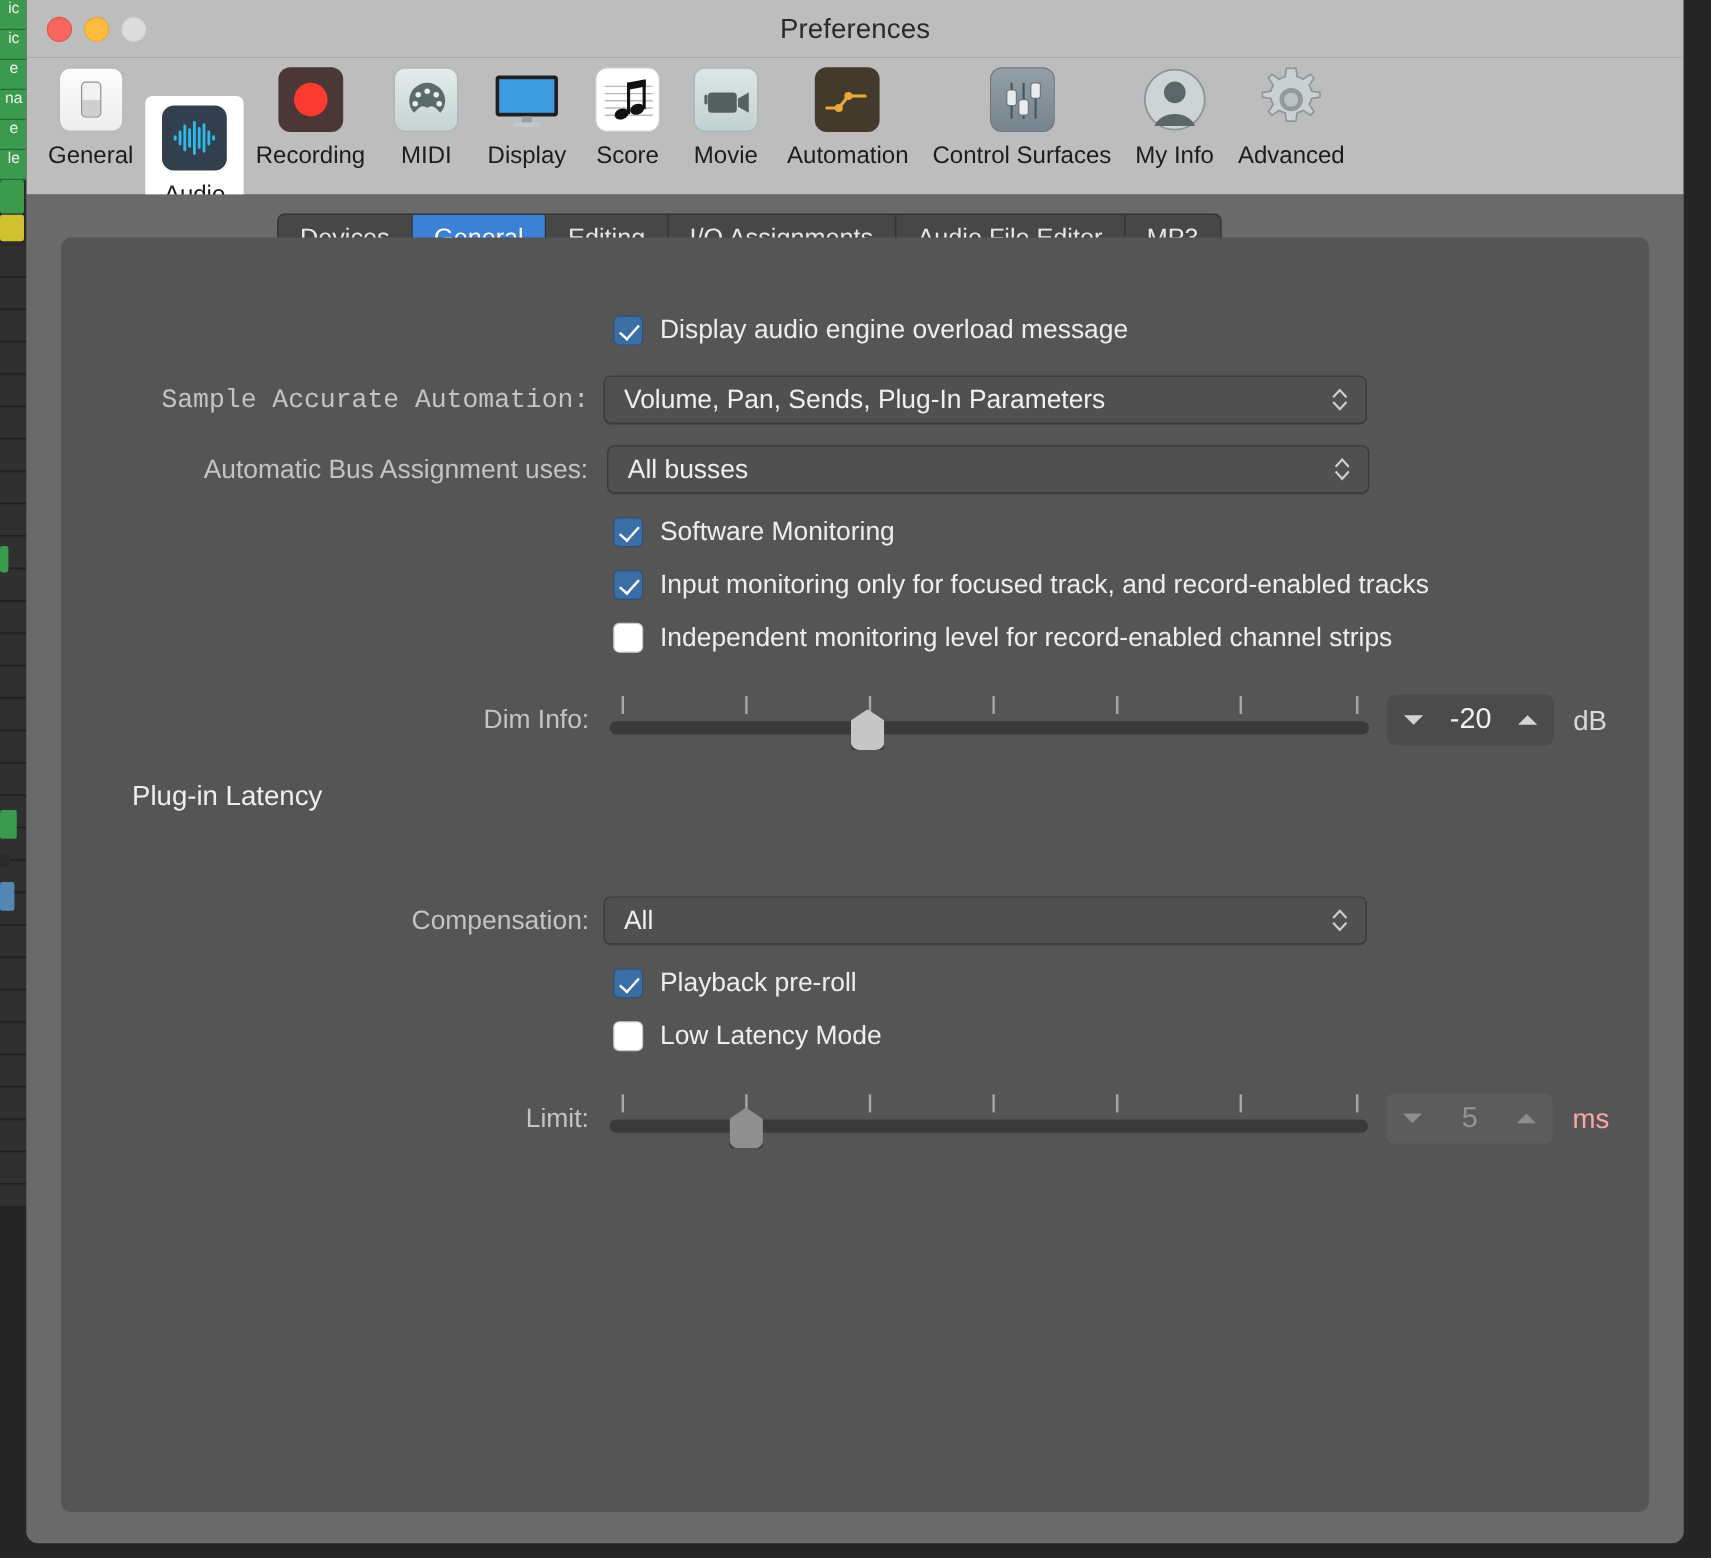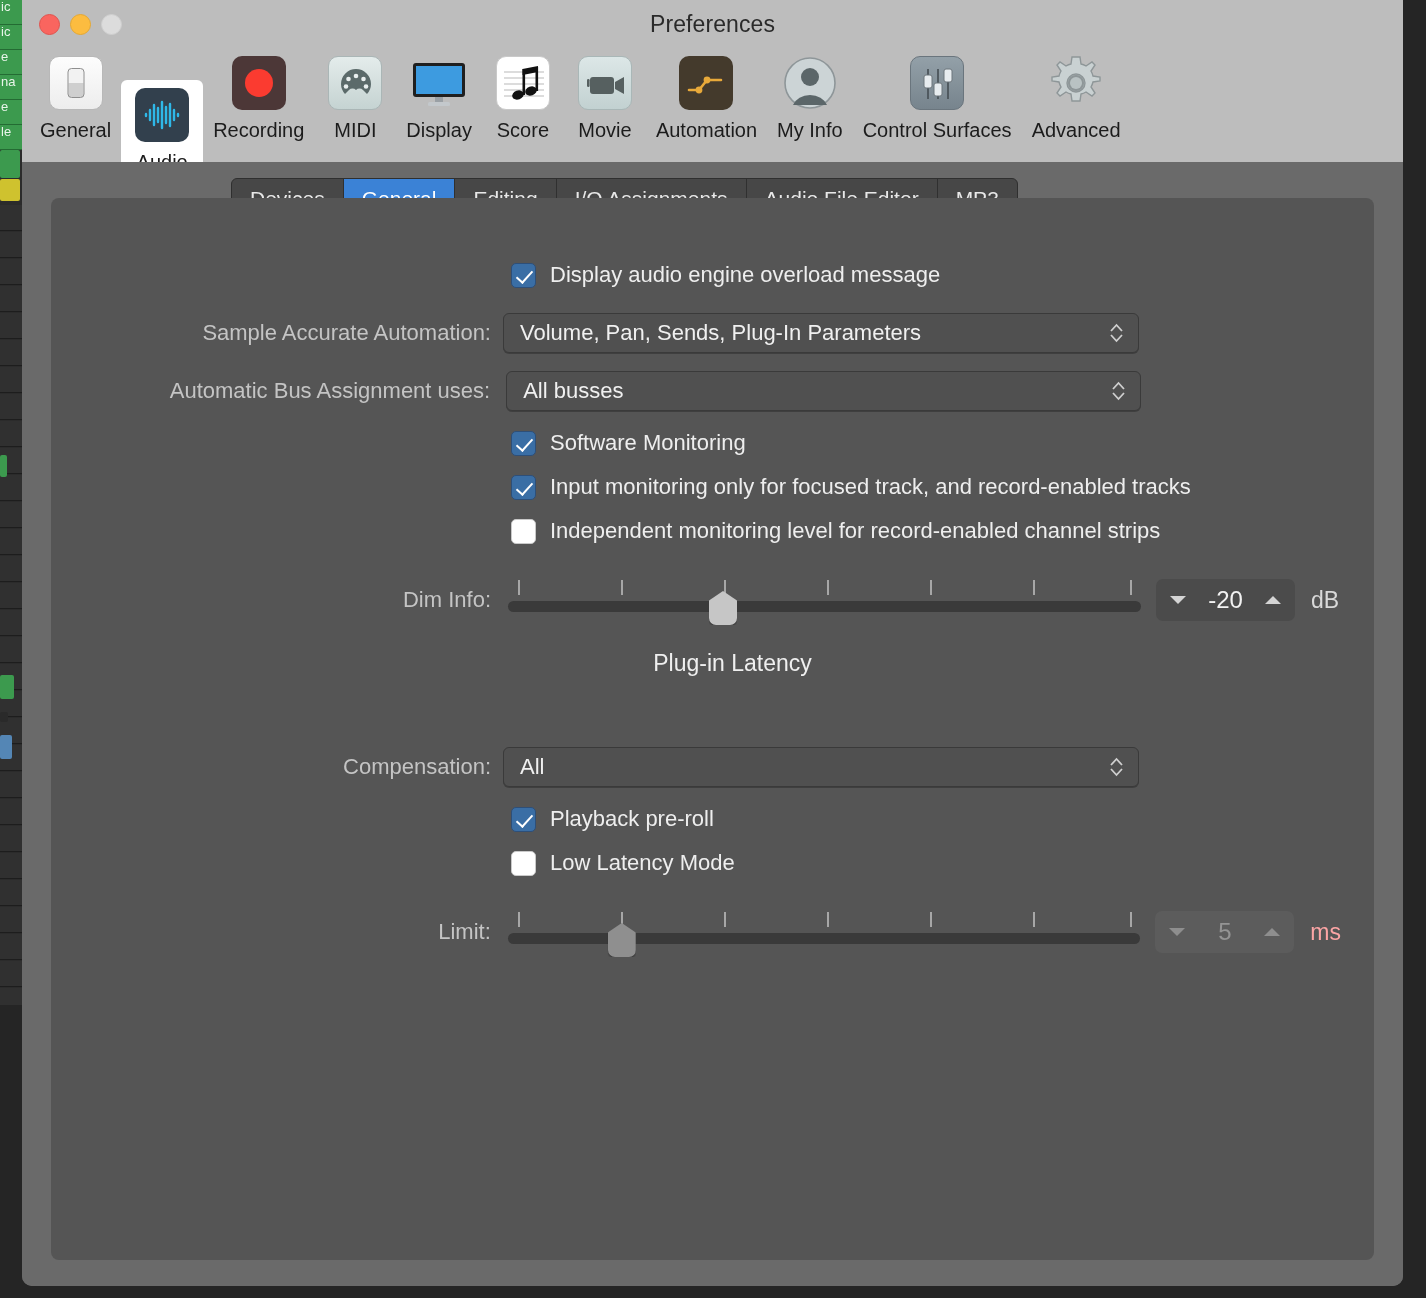--- a/index.html
+++ b/index.html
@@ -6,21 +6,21 @@
   html, body {
     width: 1426px; height: 1298px;
     background: #252525;
     font-family: "Liberation Sans", sans-serif;
     overflow: hidden;
   }
 
   
   #bg-app {
     position: absolute; left: 0; top: 0; width: 22px; height: 1005px;
-    background: #2b2b2b; overflow: hidden;
+    background: #2b2b2b; overflow: hidden; text-align: center;
   }
   .bg-track {
     position: absolute; left: 0; width: 22px;
     border-bottom: 1px solid #1d1d1d;
     background: #303030;
   }
   .bg-name {
     position: absolute; left: 0; width: 22px;
     background: #3c9a4e; color: #e9f5ea;
     font-size: 13px; line-height: 1; padding-left: 1px;
@@ -383,49 +383,49 @@
             <circle cx="20" cy="34" r="3.4" fill="#e8a93a"></circle>
             <circle cx="28" cy="24" r="3.4" fill="#e8a93a"></circle>
           </svg>
         </div>
       </div>
       <div class="tb-label">Automation</div>
     </div>
 
     <div class="tb-item">
       <div class="tb-icon">
-        <svg width="56" height="56" viewBox="0 0 56 56">
-          <circle cx="28" cy="28" r="25" fill="#ccd4d6" stroke="#8e9699" stroke-width="1.6"></circle>
-          <circle cx="28" cy="22" r="9" fill="#5b6669"></circle>
-          <path d="M11 50 A18 15 0 0 1 45 50 Z" fill="#5b6669"></path>
-        </svg>
-      </div>
-      <div class="tb-label">My Info</div>
-    </div>
-
-    <div class="tb-item">
-      <div class="tb-icon">
         <div class="ic-box ic-cs">
           <svg width="54" height="54" viewBox="0 0 54 54">
             <g stroke="#4c555b" stroke-width="1.8">
               <line x1="17" y1="12" x2="17" y2="42"></line>
               <line x1="27" y1="12" x2="27" y2="42"></line>
               <line x1="37" y1="12" x2="37" y2="42"></line>
             </g>
             <rect x="13" y="18" width="8" height="13" rx="2" fill="#e7ecef" stroke="#6d767c"></rect>
             <rect x="23" y="26" width="8" height="13" rx="2" fill="#e7ecef" stroke="#6d767c"></rect>
             <rect x="33" y="12" width="8" height="13" rx="2" fill="#e7ecef" stroke="#6d767c"></rect>
           </svg>
         </div>
       </div>
       <div class="tb-label">Control Surfaces</div>
     </div>
 
     <div class="tb-item">
       <div class="tb-icon">
+        <svg width="56" height="56" viewBox="0 0 56 56">
+          <circle cx="28" cy="28" r="25" fill="#ccd4d6" stroke="#8e9699" stroke-width="1.6"></circle>
+          <circle cx="28" cy="22" r="9" fill="#5b6669"></circle>
+          <path d="M11 50 A18 15 0 0 1 45 50 Z" fill="#5b6669"></path>
+        </svg>
+      </div>
+      <div class="tb-label">My Info</div>
+    </div>
+
+    <div class="tb-item">
+      <div class="tb-icon">
         <svg width="58" height="58" viewBox="0 0 58 58">
           <g fill="#c9d1d2" stroke="#8e9698" stroke-width="1.4">
             <path d="M29 3 l4 0 1 7 a20 20 0 0 1 5 2 l6-4 3 3 -4 6 a20 20 0 0 1 2 5 l7 1 0 4 -7 1 a20 20 0 0 1 -2 5 l4 6 -3 3 -6 -4 a20 20 0 0 1 -5 2 l-1 7 -4 0 -4 0 -1 -7 a20 20 0 0 1 -5 -2 l-6 4 -3 -3 4 -6 a20 20 0 0 1 -2 -5 l-7 -1 0 -4 7 -1 a20 20 0 0 1 2 -5 l-4 -6 3 -3 6 4 a20 20 0 0 1 5 -2 l1 -7 z"></path>
             <circle cx="29" cy="29" r="9" fill="#a9b3b5"></circle>
             <circle cx="29" cy="29" r="9" fill="#6a6a6a" opacity="0"></circle>
           </g>
           <circle cx="29" cy="29" r="8" fill="#8e9698"></circle>
           <circle cx="29" cy="29" r="6" fill="#b9c2c3"></circle>
         </svg>
       </div>
@@ -446,21 +446,21 @@
     </div>
 
     <div id="panel">
 
       <div class="row cbrow" style="left:460px; top:64px;">
         <div class="cbox on"></div>
         <div class="cblabel">Display audio engine overload message</div>
       </div>
 
       <div class="row" style="left:0px; top:115px; width:1090px;">
-        <div class="flabel" style="width:440px;">Sample Accurate Automation:</div>
+        <div class="flabel" style="width:440px;font-family:Liberation Mono, monospace;">Sample Accurate Automation:</div>
         <div class="popup" style="width:636px; margin-left:12px;">
           <div class="ptext">Volume, Pan, Sends, Plug-In Parameters</div>
           <div class="pchev">
             <svg width="15" height="20" viewBox="0 0 15 20">
                 <polyline points="2,8 7.5,2 13,8" fill="none" stroke="#cfcfcf" stroke-width="1.8"></polyline>
                 <polyline points="2,12 7.5,18 13,12" fill="none" stroke="#cfcfcf" stroke-width="1.8"></polyline>
               </svg>
           </div>
         </div>
       </div>
@@ -507,21 +507,21 @@
           <div class="sthumb" style="left:201px;"></div>
         </div>
         <div class="stepper" style="margin-left:15px;">
           <div class="sarrow dn"></div>
           <div class="sval">-20</div>
           <div class="sarrow up"></div>
         </div>
         <div class="unit">dB</div>
       </div>
 
-      <div class="row" style="left:59px; top:452px; width:1245px; flex-direction:column; align-items:center;">
+      <div class="row" style="left:59px; top:452px; width:1245px; flex-direction:column; align-items:flex-start;">
         <div class="section-title">Plug-in Latency</div>
         <div class="section-rule" style="margin-top:14px;"></div>
       </div>
 
       <div class="row" style="left:0px; top:549px; width:1090px;">
         <div class="flabel" style="width:440px;">Compensation:</div>
         <div class="popup" style="width:636px; margin-left:12px;">
           <div class="ptext">All</div>
           <div class="pchev">
             <svg width="15" height="20" viewBox="0 0 15 20">

